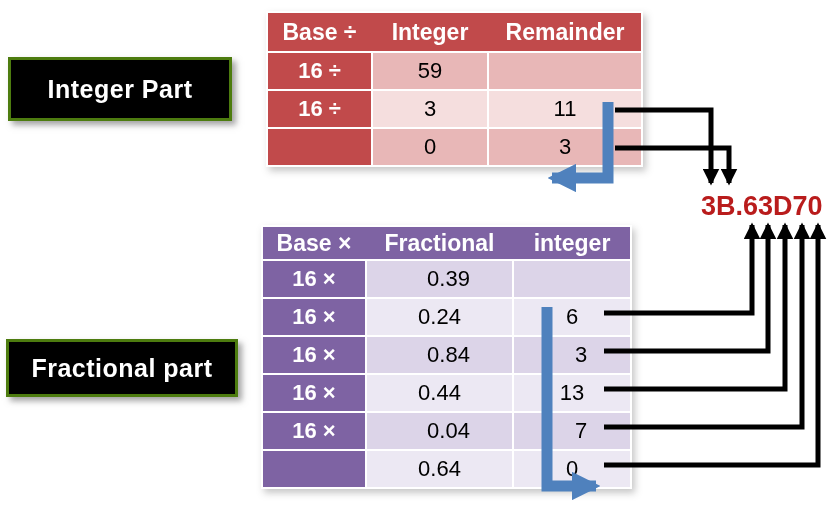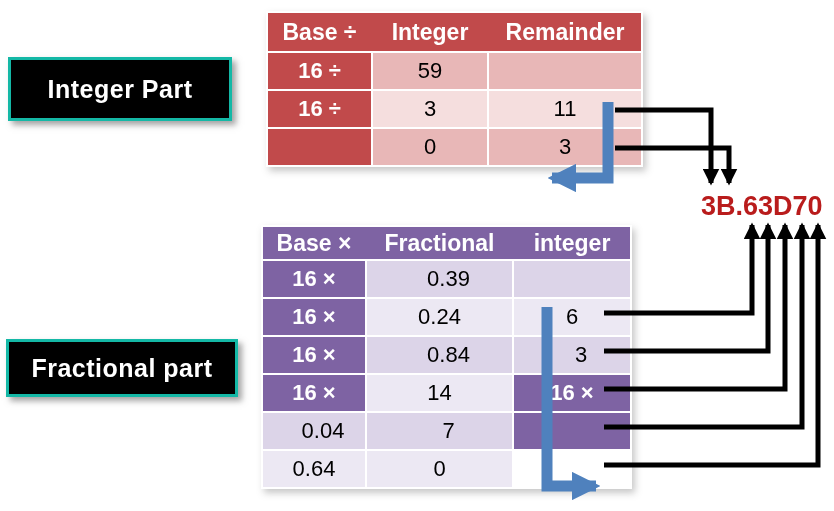--- a/index.html
+++ b/index.html
@@ -4,21 +4,21 @@
 <style>
   html,body{margin:0;padding:0;}
   body{
     width:834px;height:511px;position:relative;background:#ffffff;
     font-family:"Liberation Sans","DejaVu Sans",sans-serif;
     overflow:hidden;
   }
   
   .caption{
     position:absolute;background:#000;color:#fff;
-    border:3px solid #14b8a6;
+    border:3px solid #4d7c0f;
     box-shadow:4px 4px 6px rgba(90,90,90,.55);
     display:flex;align-items:center;justify-content:center;
     font-weight:bold;font-size:25px;letter-spacing:.5px;
   }
   #cap-int{left:8px;top:57px;width:218px;height:58px;}
   #cap-frac{left:6px;top:339px;width:226px;height:52px;}
 
   
   .ctable{
     position:absolute;background:#fff;padding:2px;
@@ -106,21 +106,22 @@
 
   <div class="cell basecell">16 ×</div>
   <div class="cell band-light">0.24</div>
   <div class="cell band-light">6</div>
 
   <div class="cell basecell">16 ×</div>
   <div class="cell band-dark">0.84</div>
   <div class="cell band-dark">3</div>
 
   <div class="cell basecell">16 ×</div>
-  <div class="cell band-light">14</div>
+  <div class="cell band-light">0.44</div>
+  <div class="cell band-light">13</div>
 
   <div class="cell basecell">16 ×</div>
   <div class="cell band-dark">0.04</div>
   <div class="cell band-dark">7</div>
 
   <div class="cell basecell"></div>
   <div class="cell band-light">0.64</div>
   <div class="cell band-light">0</div>
 </div>
 

